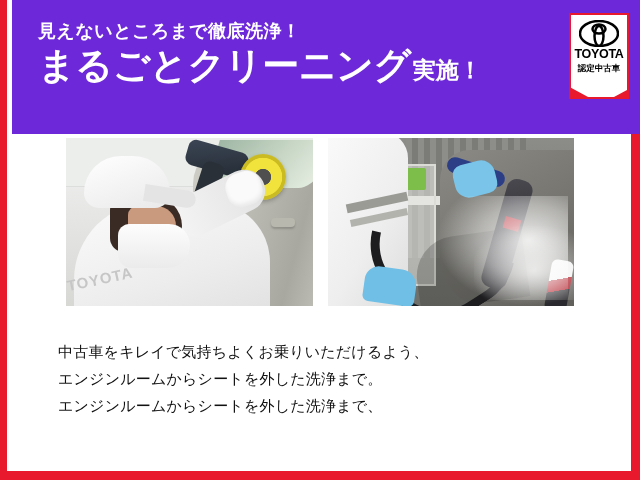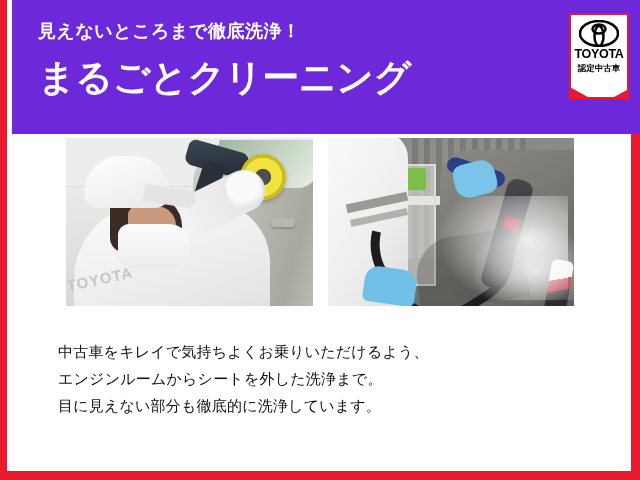--- a/index.html
+++ b/index.html
@@ -50,21 +50,21 @@
   }
   #kicker {
     color: #ffffff;
     font-size: 18px;
     font-weight: bold;
     letter-spacing: 0.5px;
     line-height: 1.05;
     white-space: nowrap;
   }
   #headline-row {
-    margin-top: 18px;
+    margin-top: 6px;
     display: flex;
     align-items: baseline;
     white-space: nowrap;
   }
   #headline-main {
     color: #ffffff;
     font-size: 37px;
     font-weight: bold;
     letter-spacing: -0.5px;
     line-height: 1.05;
@@ -321,20 +321,21 @@
   <div class="frame-left"></div>
   <div class="frame-right"></div>
   <div class="frame-bottom"></div>
 
   <div id="header">
 
     <div id="header-text">
       <div id="kicker">見えないところまで徹底洗浄！</div>
       <div id="headline-row">
         <span id="headline-main">まるごとクリーニング</span>
+        <span id="headline-suffix">実施！</span>
       </div>
     </div>
 
     <div id="logo">
       <div id="logo-inner">
         <svg id="logo-emblem" width="40" height="27" viewBox="0 0 80 54">
           <ellipse cx="40" cy="27" rx="38" ry="25" fill="none" stroke="#000" stroke-width="5"></ellipse>
           <ellipse cx="40" cy="18" rx="13" ry="9" fill="none" stroke="#000" stroke-width="5"></ellipse>
           <ellipse cx="40" cy="32" rx="9" ry="20" fill="none" stroke="#000" stroke-width="5"></ellipse>
         </svg>
@@ -392,16 +393,16 @@
       <div class="rp-wand2"></div>
       <div class="rp-steam"></div>
       <div class="rp-steam2"></div>
     </div>
 
   </div>
 
   <div id="body-copy">
     <div class="copy-line">中古車をキレイで気持ちよくお乗りいただけるよう、</div>
     <div class="copy-line">エンジンルームからシートを外した洗浄まで。</div>
-    <div class="copy-line">目に見えない部分も徹底的に洗浄しています。</div>
+    <div class="copy-line">エンジンルームからシートを外した洗浄まで、</div>
   </div>
 
 </div>
 
 </body></html>

